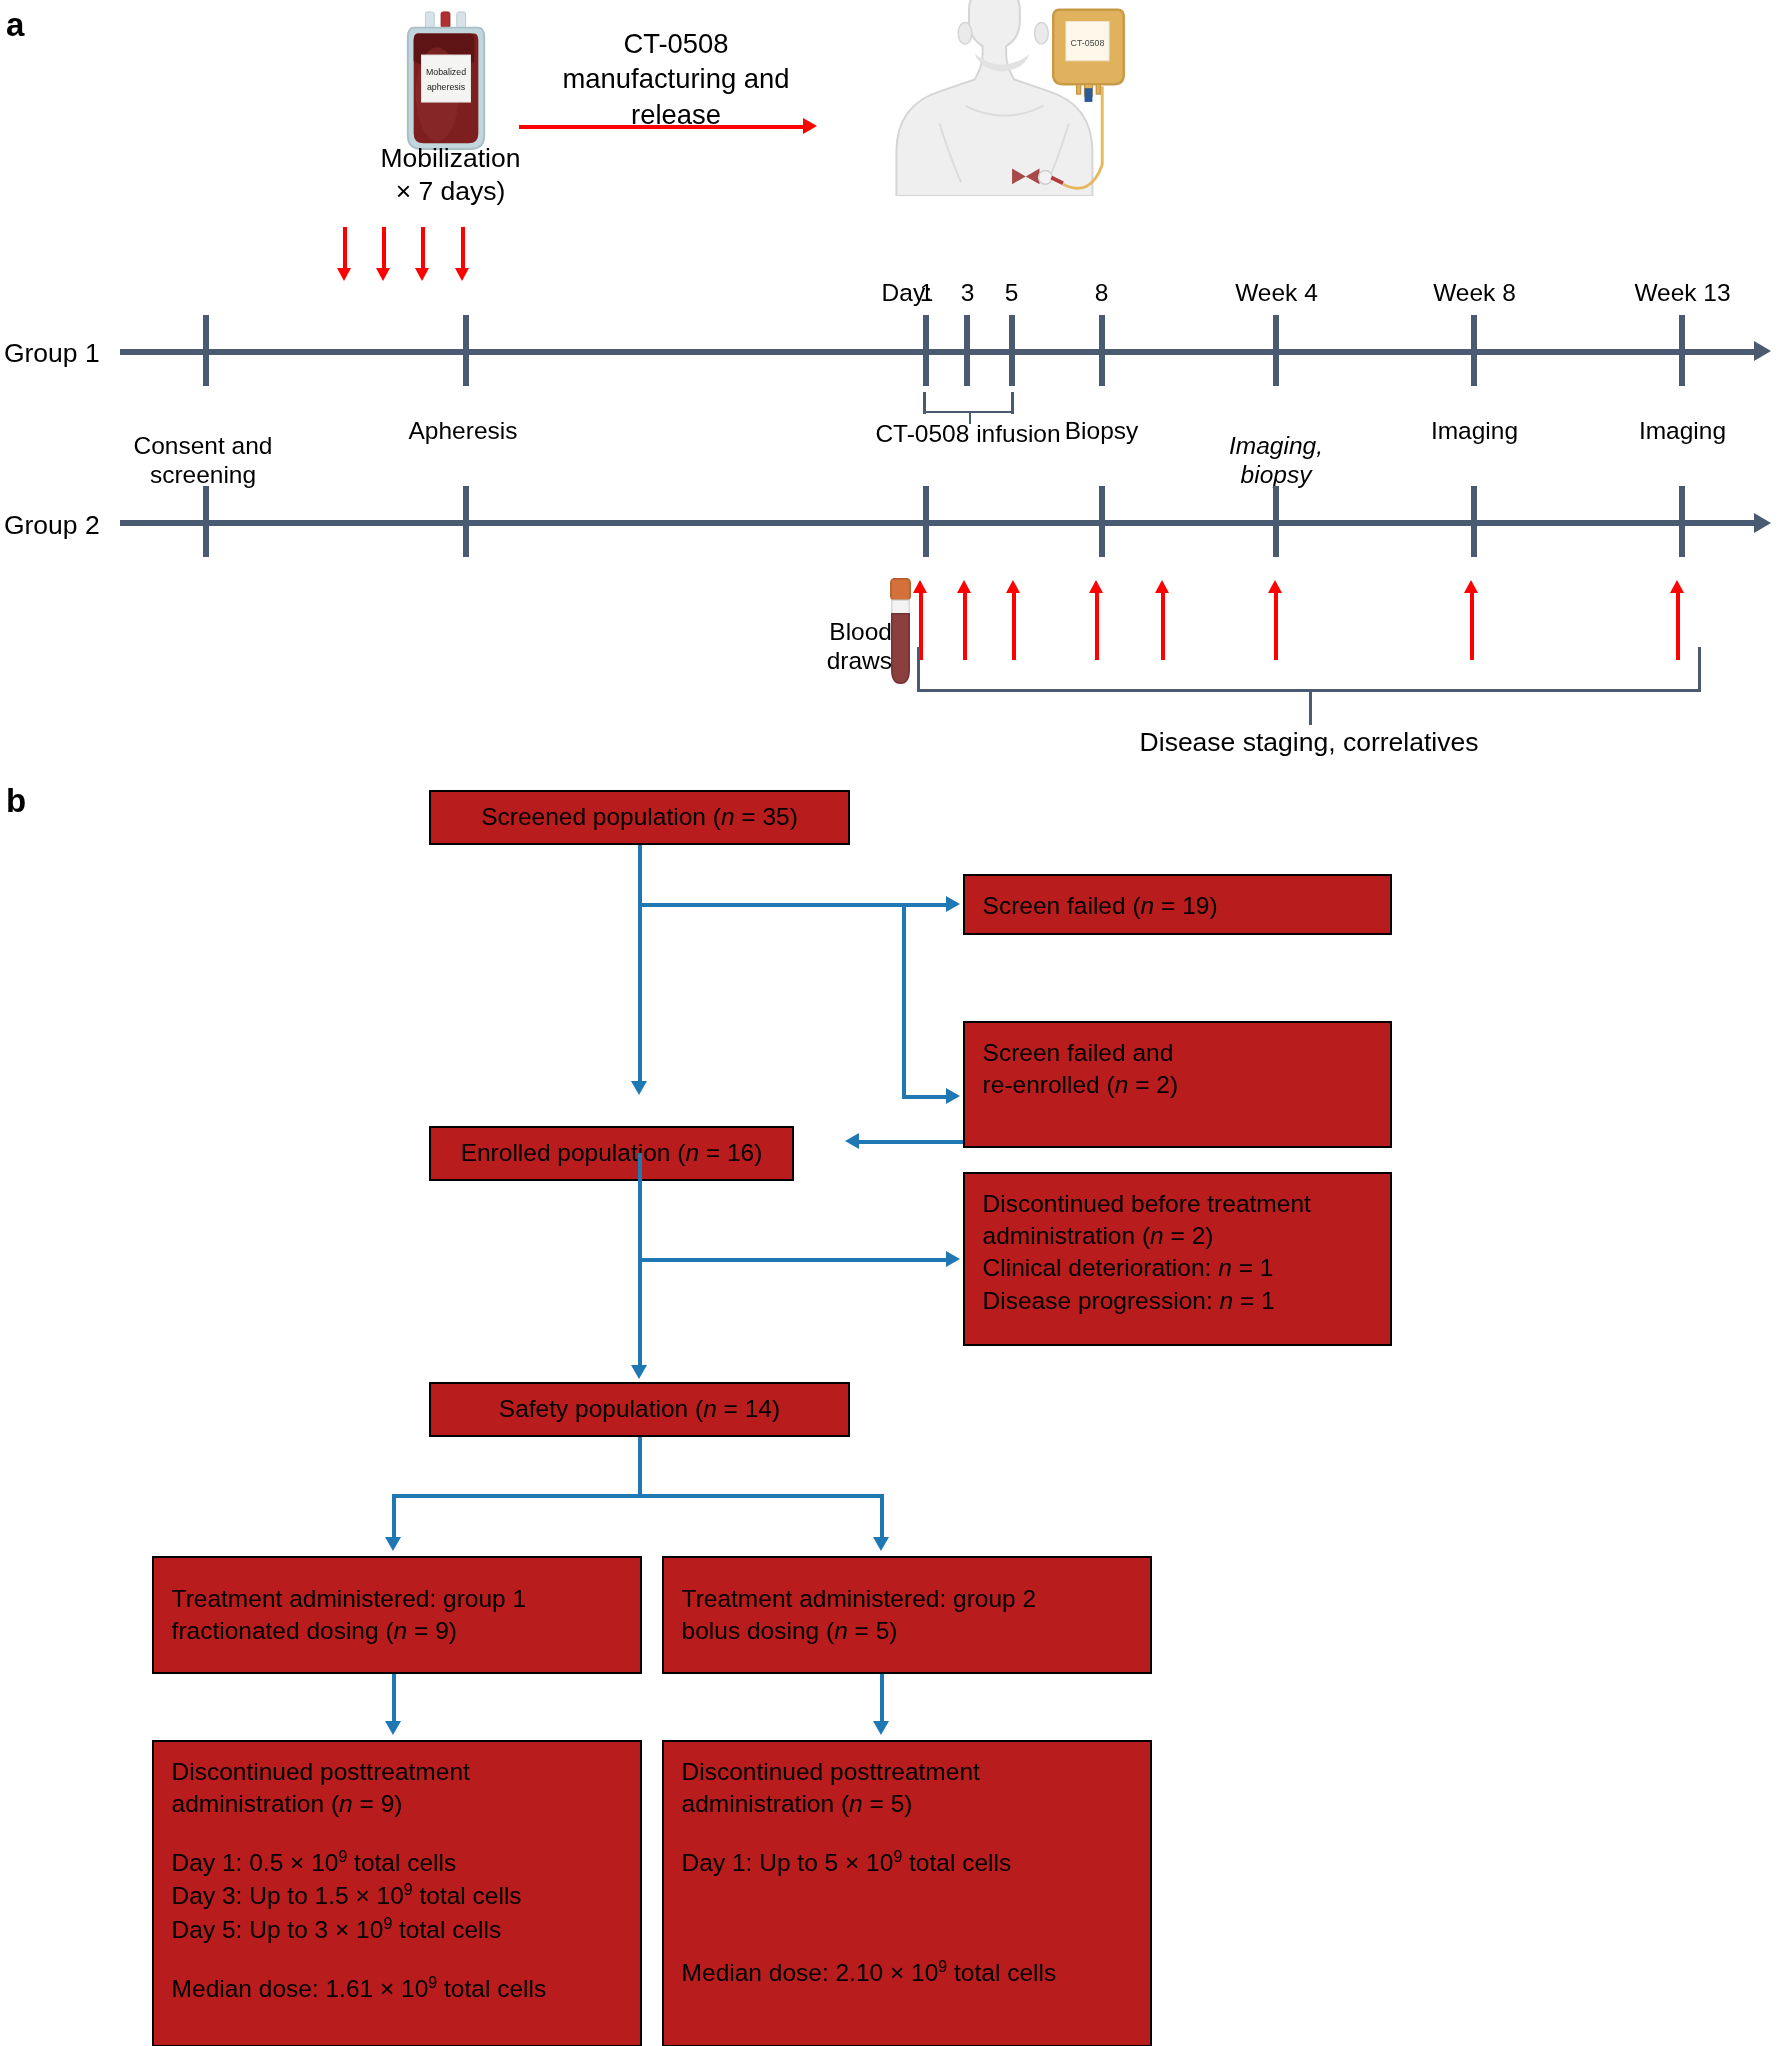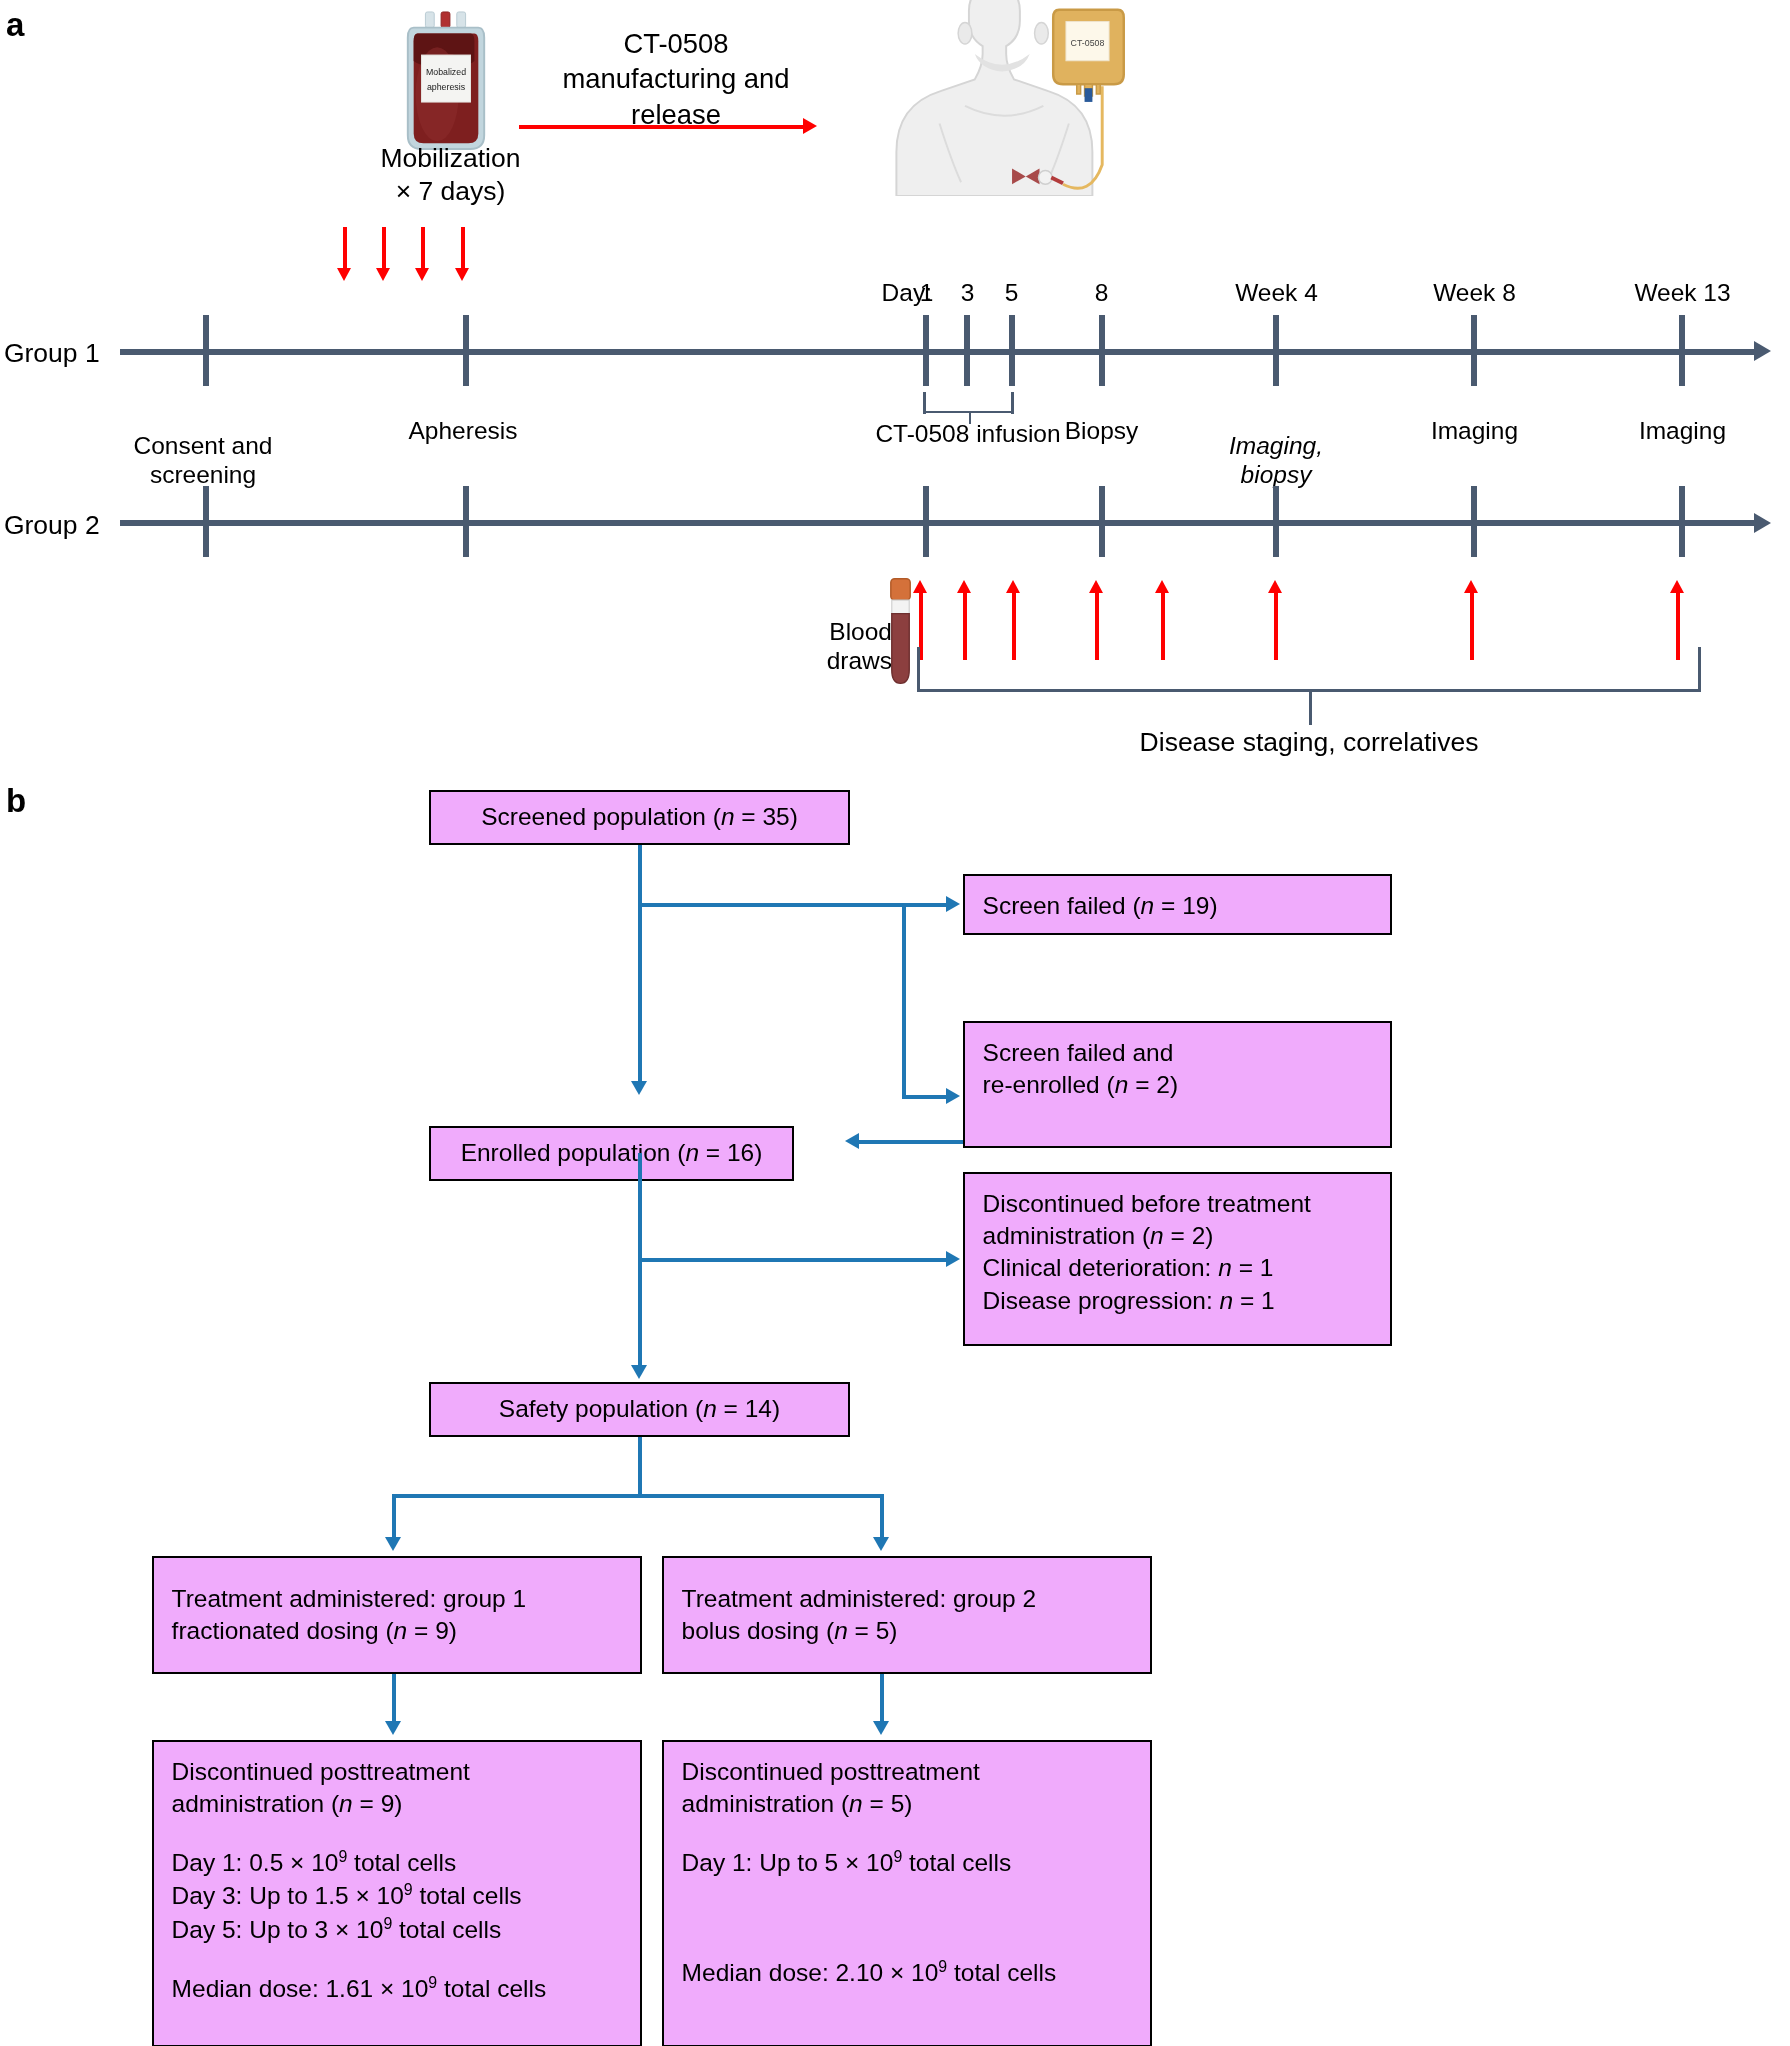--- a/index.html
+++ b/index.html
@@ -68,21 +68,21 @@
   .brk .stem{position:absolute;width:2.9px;background:#4a5a70;left:50%;top:0;}
   
   .dbrk{position:absolute;}
   .dbrk .h{position:absolute;height:2.9px;background:#4a5a70;left:0;bottom:0;width:100%;}
   .dbrk .l{position:absolute;width:2.9px;background:#4a5a70;left:0;top:0;}
   .dbrk .r{position:absolute;width:2.9px;background:#4a5a70;right:0;top:0;}
   .dbrk .stem{position:absolute;width:2.9px;background:#4a5a70;left:50%;bottom:-33px;height:33px;}
 
   
   .fbox{
-    position:absolute;border:2.9px solid #000000;background:#f0abfc;
+    position:absolute;border:2.9px solid #000000;background:#b91c1c;
     box-sizing:border-box;font-size:24.5px;line-height:1.32;
     display:flex;align-items:center;
   }
   .fbox.center{justify-content:center;text-align:center;}
   .fbox.left{justify-content:flex-start;align-items:flex-start;}
   .fbox .pad{padding:13.7px 17.6px;}
   .flow-v{position:absolute;width:3.9px;background:#1f77b4;}
   .flow-h{position:absolute;height:3.9px;background:#1f77b4;}
   .ah-down{
     position:absolute;width:0;height:0;

